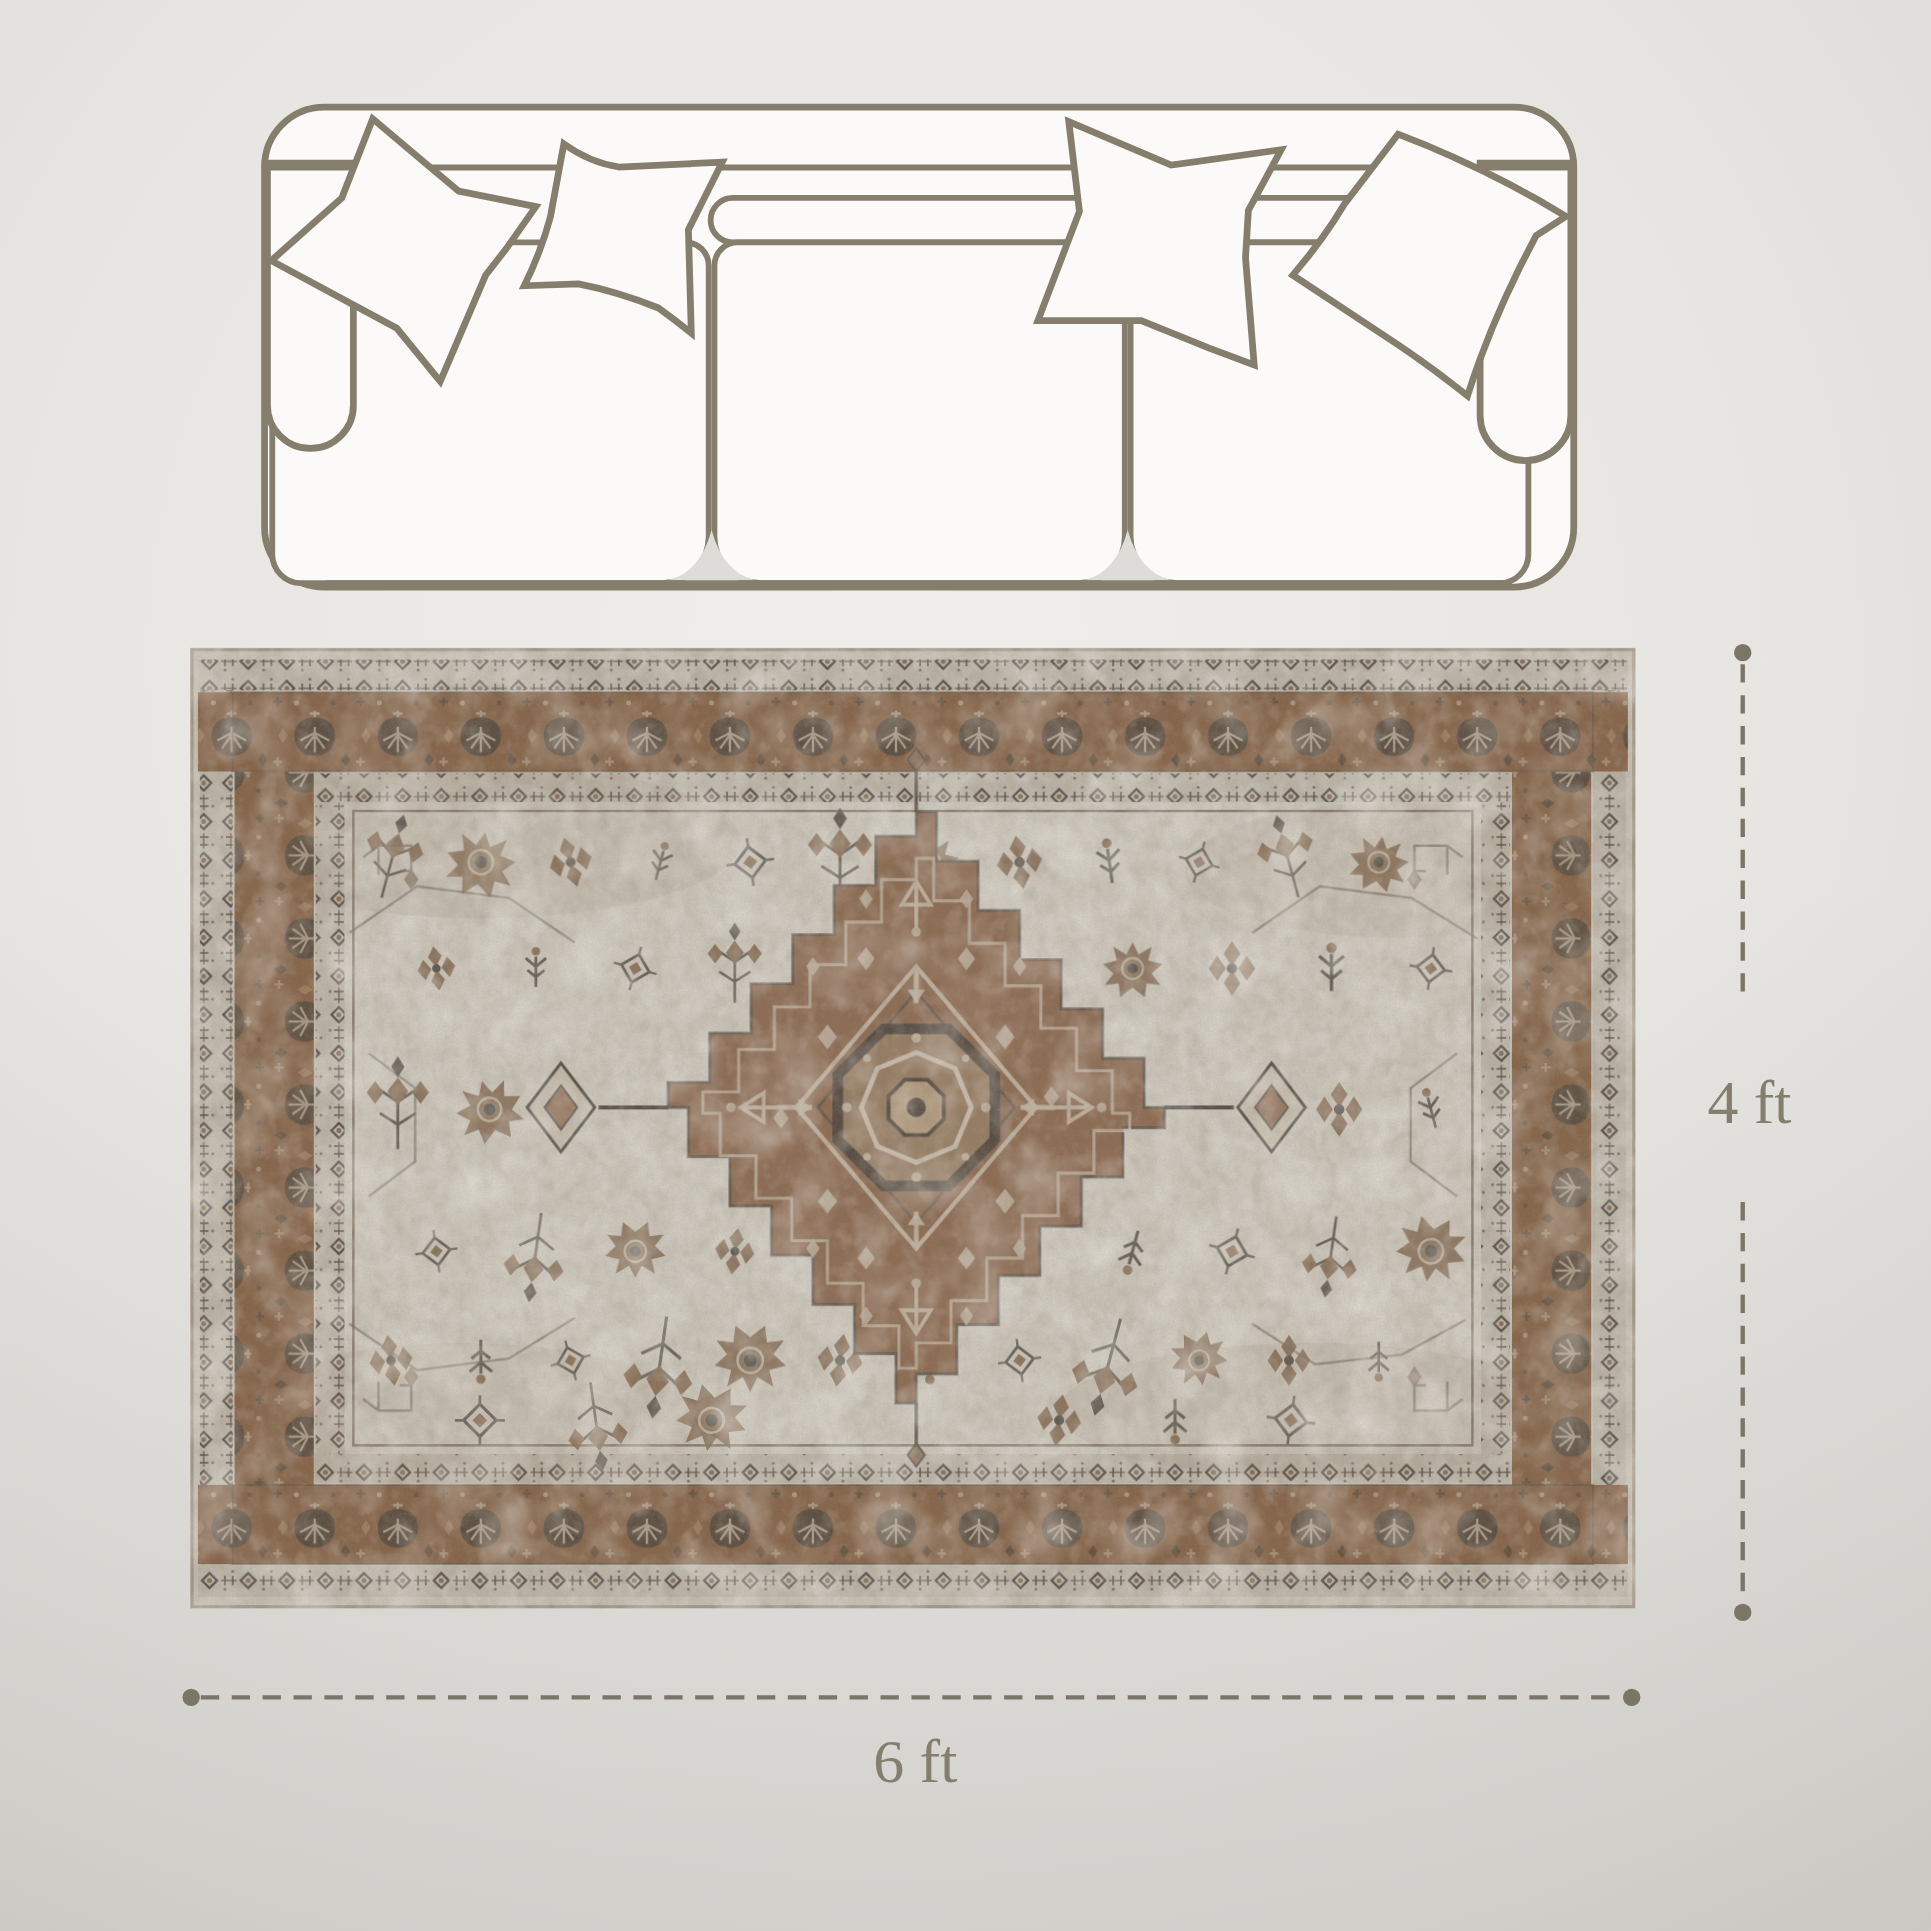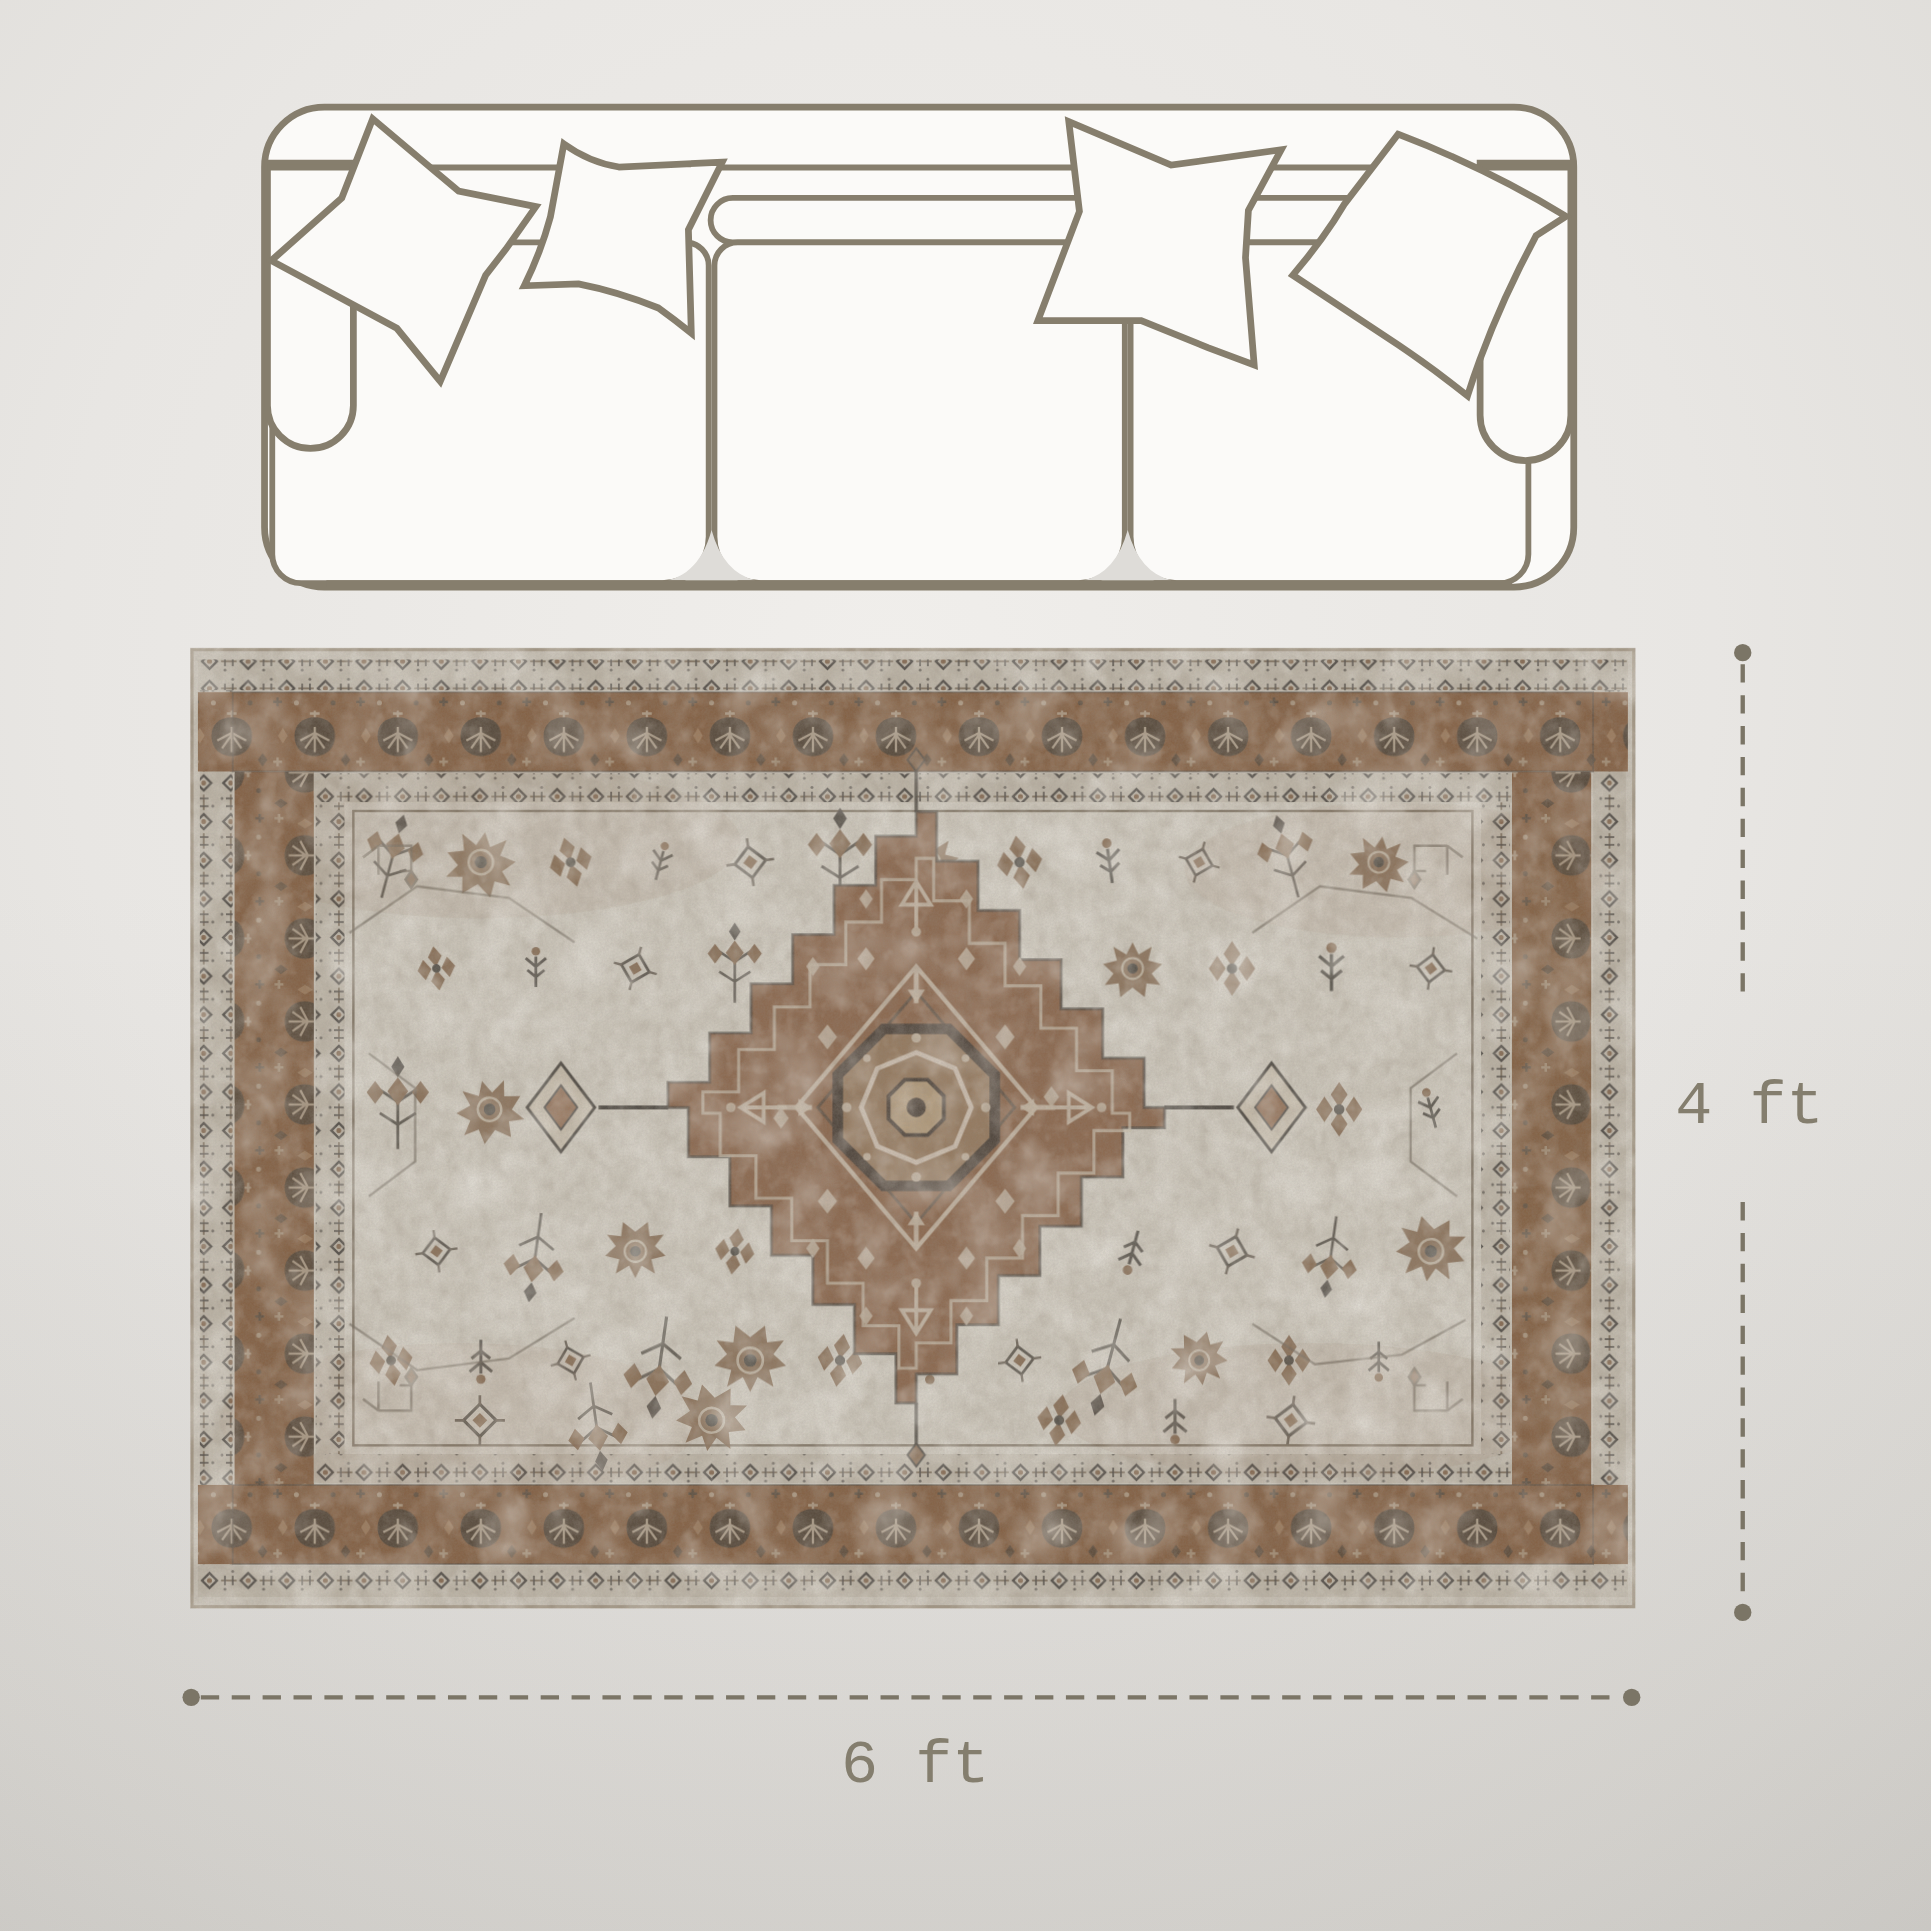--- a/index.html
+++ b/index.html
@@ -1,16 +1,16 @@
 <!DOCTYPE html>
 <html><head>
 <meta charset="utf-8">
 <style>
 html,body{margin:0;padding:0;}
-#stage{width:1931px;height:1931px;font-family:Liberation Mono, monospace;}
+#stage{width:1931px;height:1931px;font-family:Liberation Serif, serif;}
 svg{display:block}
 </style>
 </head>
 <body>
 <div id="stage">
 <svg width="1931" height="1931" viewBox="0 0 2000 2000">
 <defs>
 <linearGradient id="vig" x1="0" y1="0" x2="0" y2="1">
  <stop offset="0.45" stop-color="#2b261c" stop-opacity="0"></stop>
  <stop offset="1" stop-color="#2b261c" stop-opacity="0.075"></stop>

